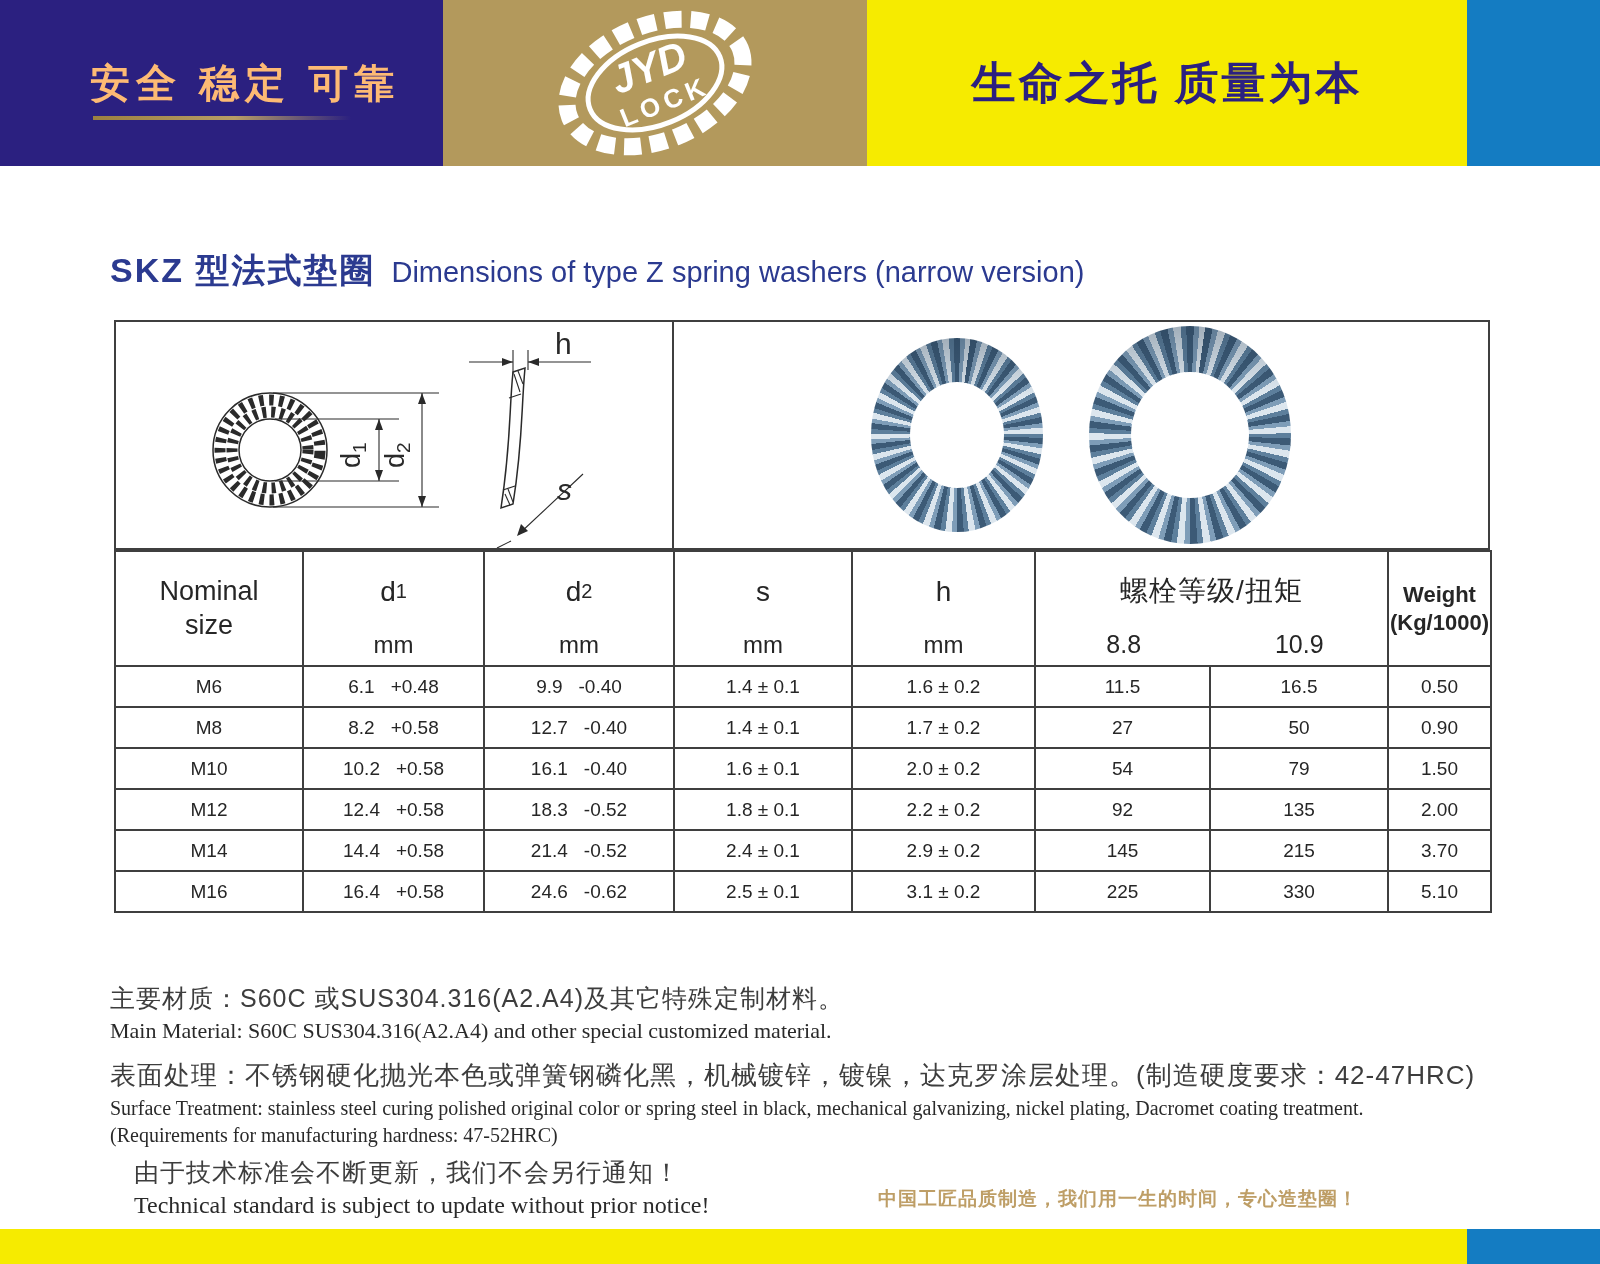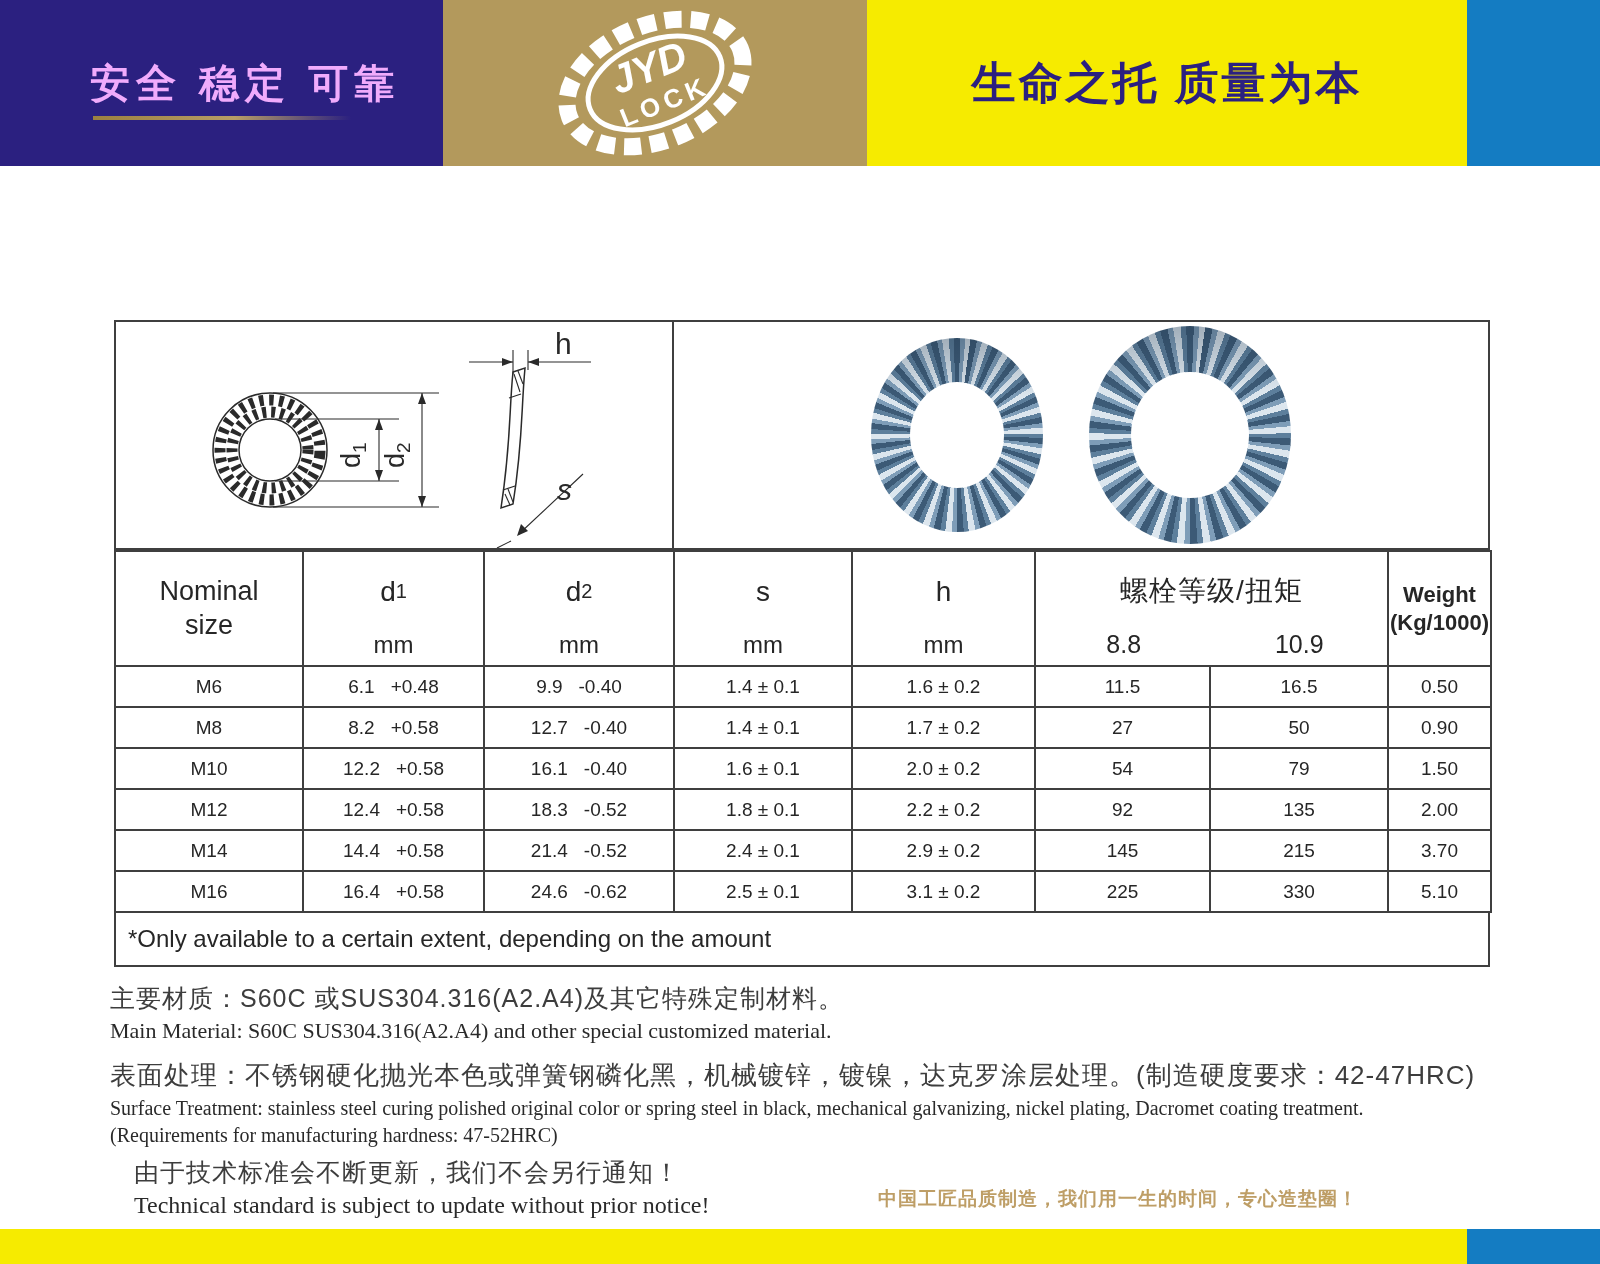--- a/index.html
+++ b/index.html
@@ -4,21 +4,21 @@
 <style>
   html,body { margin:0; padding:0; background:#ffffff; }
   .page {
     position:relative; width:1600px; height:1264px; background:#ffffff;
     font-family:"Liberation Sans", sans-serif; overflow:hidden; color:#262626;
   }
 
   
   .topbar { position:absolute; left:0; top:0; width:1600px; height:166px; display:flex; }
   .tb-navy { position:relative; width:443px; height:100%; background:#2b2080; }
-  .slogan-left { position:absolute; left:90px; top:56px; color:#f0abfc; font-size:40px; font-weight:bold; letter-spacing:6px; white-space:nowrap; }
+  .slogan-left { position:absolute; left:90px; top:56px; color:#fdba74; font-size:40px; font-weight:bold; letter-spacing:6px; white-space:nowrap; }
   .gold-line { position:absolute; left:93px; top:116px; width:258px; height:4px;
     background:linear-gradient(90deg,#9c8040 0%,#b79d66 55%,rgba(183,157,102,0) 100%); }
   .tb-gold { width:424px; height:100%; background:#b3995c; display:flex; align-items:center; justify-content:center; }
   .tb-yellow { width:600px; height:100%; background:#f6eb00; display:flex; align-items:center; justify-content:center; }
   .slogan-right { color:#2b2080; font-size:44px; font-weight:bold; letter-spacing:3px; white-space:nowrap; }
   .tb-blue { flex:1; height:100%; background:#147cc2; }
 
   
   .title-row { position:absolute; left:110px; top:248px; color:#2b3a90; white-space:nowrap; }
   .title-zh { font-size:34px; font-weight:600; letter-spacing:2px; }
@@ -107,20 +107,23 @@
           <text x="127" y="110" text-anchor="middle" font-size="26" font-weight="bold" letter-spacing="5" fill="#ffffff" font-family="Liberation Sans, sans-serif">LOCK</text>
         </g>
       </svg>
     </div>
     <div class="tb-yellow">
       <div class="slogan-right">生命之托 质量为本</div>
     </div>
     <div class="tb-blue"></div>
   </div>
 
+  <div class="title-row">
+    <span class="title-zh">SKZ 型法式垫圈</span><span class="title-en">Dimensions of type Z spring washers (narrow version)</span>
+  </div>
 
   <div class="spec-box">
 
     <div class="figure-row">
       <div class="cell-drawing">
         <svg viewBox="0 0 554 226">
 
           <circle class="dwg" cx="153" cy="128" r="57"></circle>
           <circle class="dwg" cx="153" cy="128" r="31"></circle>
           <circle cx="153" cy="128" r="38" fill="none" stroke="#2a2a2a" stroke-width="11" stroke-dasharray="4 5"></circle>
@@ -275,21 +278,21 @@
         <td>1.4 ± 0.1</td>
         <td>1.7 ± 0.2</td>
         <td>27</td>
         <td>50</td>
         <td>0.90</td>
       </tr>
       <tr>
         <td>M10</td>
         <td>
               <div class="tol">
-                <span>12.2</span>
+                <span>10.2</span>
                 <span>+0.58</span>
               </div>
             </td>
         <td>
               <div class="tol">
                 <span>16.1</span>
                 <span>-0.40</span>
               </div>
             </td>
         <td>1.6 ± 0.1</td>
@@ -354,21 +357,20 @@
             </td>
         <td>2.5 ± 0.1</td>
         <td>3.1 ± 0.2</td>
         <td>225</td>
         <td>330</td>
         <td>5.10</td>
       </tr>
     </tbody>
       </table>
 
-    <div class="note-row">*Only available to a certain extent, depending on the amount</div>
   </div>
 
   <div class="materials">
     <div class="zh-line">主要材质：S60C 或SUS304.316(A2.A4)及其它特殊定制材料。</div>
     <div class="en-line">Main Material: S60C SUS304.316(A2.A4) and other special customized material.</div>
   </div>
 
   <div class="surface">
     <div class="zh-line">表面处理：不锈钢硬化抛光本色或弹簧钢磷化黑，机械镀锌，镀镍，达克罗涂层处理。(制造硬度要求：42-47HRC)</div>
     <div class="en-line">Surface Treatment: stainless steel curing polished original color or spring steel in black, mechanical galvanizing, nickel plating, Dacromet coating treatment.</div>

